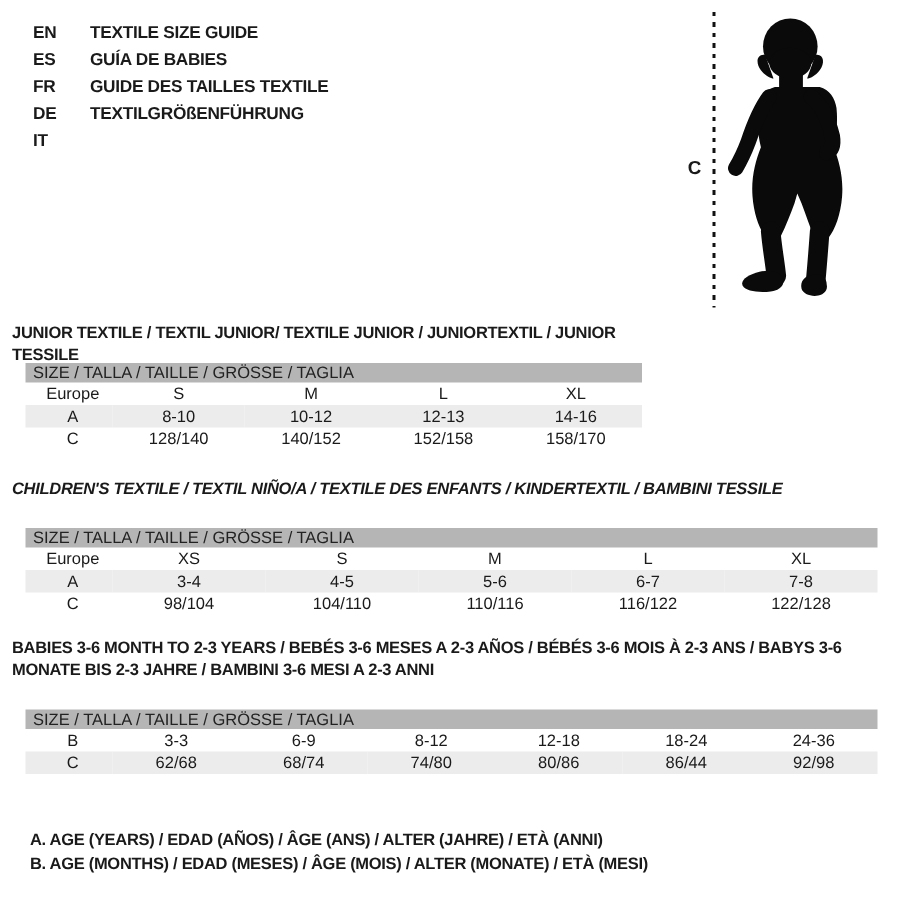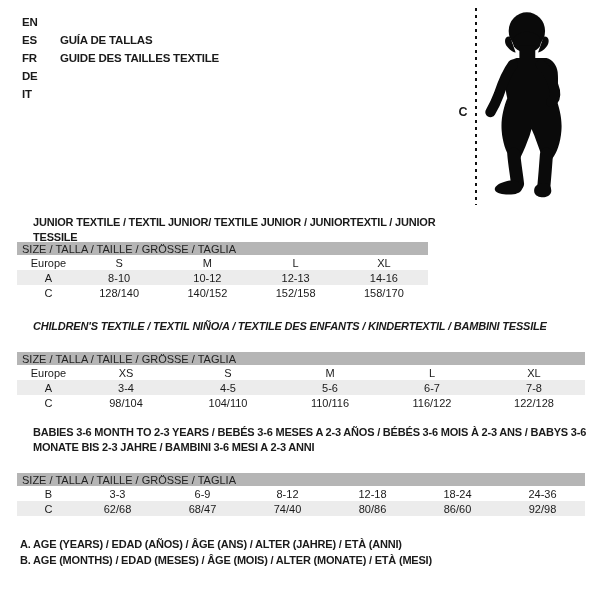--- a/index.html
+++ b/index.html
@@ -25,21 +25,21 @@
     background:repeating-linear-gradient(to bottom, #111 0 3px, transparent 3px 7px);
   }
   .measure-label {
     position:absolute; left:455px; top:105px; width:16px;
     font-size:12.5px; font-weight:bold; text-align:center;
   }
   .baby-svg { position:absolute; left:483px; top:3px; }
 
   
   .section-title {
-    position:absolute; left:33px;
+    position:absolute; left:8px;
     font-size:11px; font-weight:bold; letter-spacing:-0.2px; line-height:15px;
   }
   #t1-title { top:215px; width:430px; }
   #t2-title { top:319px; width:575px;font-style:italic; }
   #t3-title { top:425px; width:575px; }
 
   
   table.size-table {
     position:absolute; left:17px;
     border-collapse:collapse; table-layout:fixed;
@@ -51,42 +51,44 @@
   table.size-table col.lbl-col { width:58px; }
   table.size-table td { height:15px; text-align:center; padding:0; white-space:nowrap; }
   table.size-table td.lbl { text-align:center; padding-left:5px; }
   table.size-table tr.size-bar td {
     background:#b5b5b5; text-align:left; padding-left:5px;
     height:13px; font-size:11px; color:#222;
   }
   table.size-table tr.alt td { background:#ececec; }
 
   
-  .footnotes { position:absolute; top:536px; left:20px; }
+  .footnotes { position:absolute; top:552px; left:20px; }
   .footnote { font-size:11px; font-weight:bold; letter-spacing:-0.2px; line-height:16px; }
 </style>
 </head>
 <body>
 
 <div class="page">
 
   <div class="lang-block">
     <div class="lang-row">
       <span class="lang-code">EN</span>
+      <span class="lang-title">TEXTILE SIZE GUIDE</span>
     </div>
     <div class="lang-row">
       <span class="lang-code">ES</span>
-      <span class="lang-title">GUÍA DE TALLAS</span>
+      <span class="lang-title">GUÍA DE BABIES</span>
     </div>
     <div class="lang-row">
       <span class="lang-code">FR</span>
       <span class="lang-title">GUIDE DES TAILLES TEXTILE</span>
     </div>
     <div class="lang-row">
       <span class="lang-code">DE</span>
+      <span class="lang-title">TEXTILGRÖßENFÜHRUNG</span>
     </div>
     <div class="lang-row">
       <span class="lang-code">IT</span>
     </div>
   </div>
 
   <div class="measure-line"></div>
   <div class="measure-label">C</div>
   <svg class="baby-svg" viewBox="0 0 120 215" width="112" height="208" aria-hidden="true">
     <g fill="#0a0a0a" stroke="none">
@@ -203,24 +205,24 @@
       <td>3-3</td>
       <td>6-9</td>
       <td>8-12</td>
       <td>12-18</td>
       <td>18-24</td>
       <td>24-36</td>
     </tr>
     <tr class="alt">
       <td class="lbl">C</td>
       <td>62/68</td>
-      <td>68/47</td>
-      <td>74/40</td>
+      <td>68/74</td>
+      <td>74/80</td>
       <td>80/86</td>
-      <td>86/60</td>
+      <td>86/44</td>
       <td>92/98</td>
     </tr>
   </tbody>
     </table>
 
   <div class="footnotes">
     <div class="footnote">A. AGE (YEARS) / EDAD (AÑOS) / ÂGE (ANS) / ALTER (JAHRE) / ETÀ (ANNI)</div>
     <div class="footnote">B. AGE (MONTHS) / EDAD (MESES) / ÂGE (MOIS) / ALTER (MONATE) / ETÀ (MESI)</div>
   </div>
 

